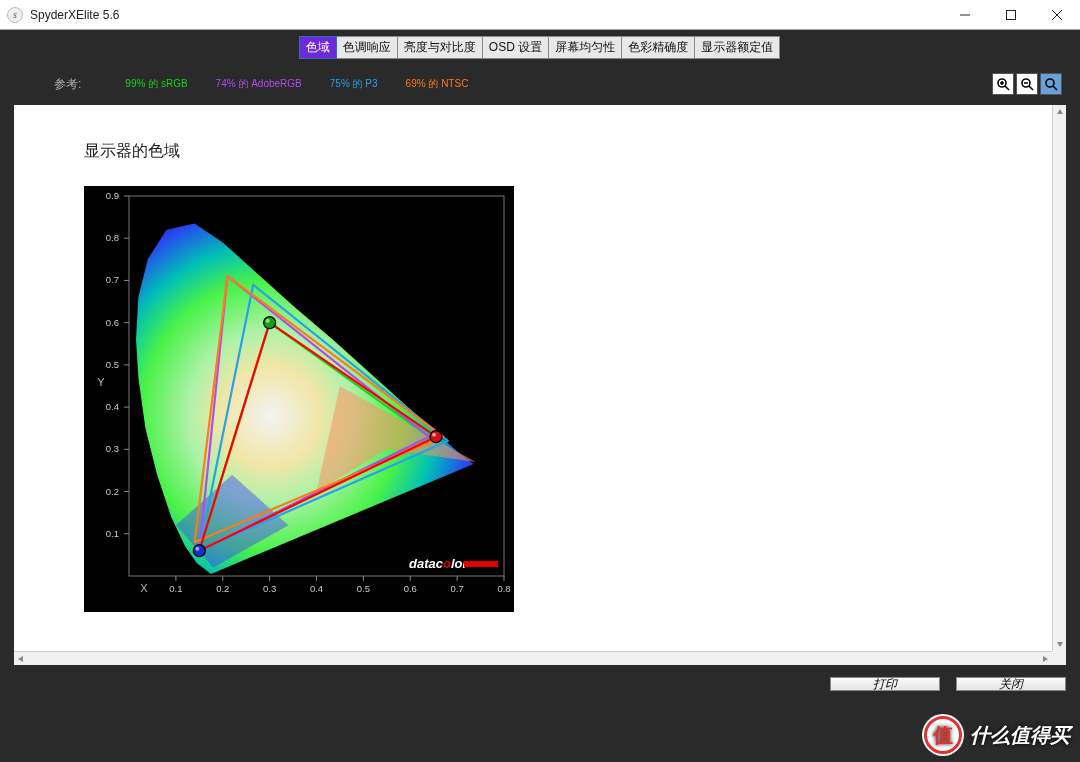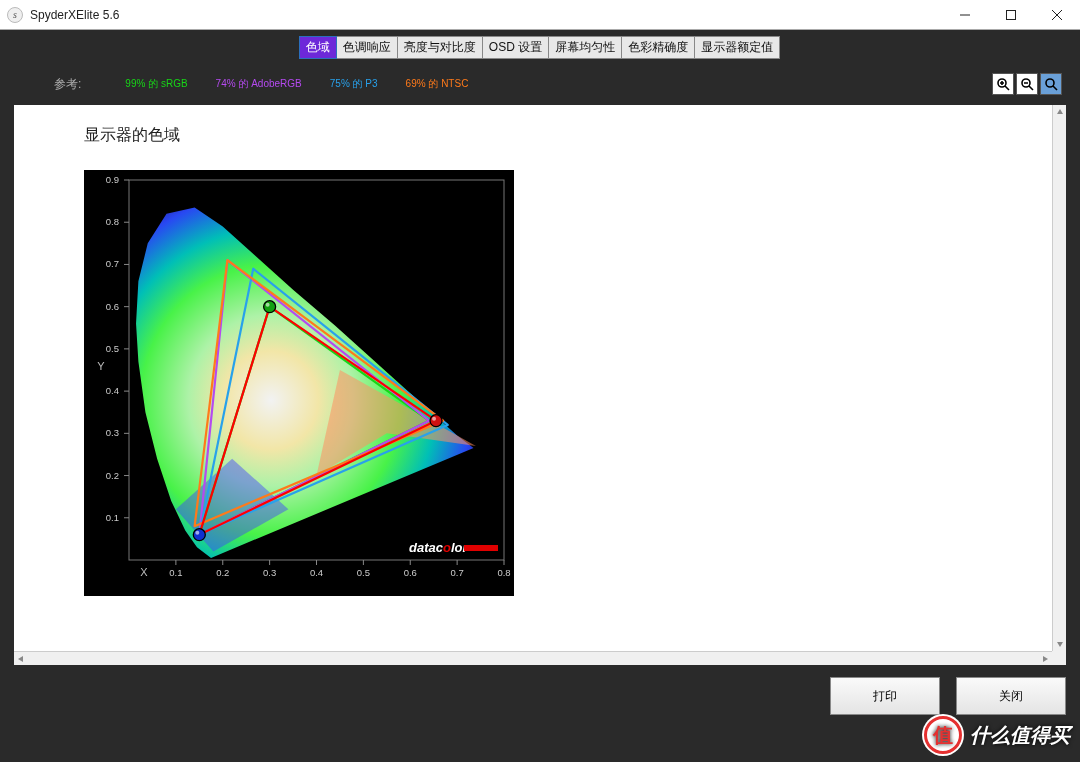--- a/index.html
+++ b/index.html
@@ -27,36 +27,36 @@
   .chk input { accent-color:#fff; margin-right:5px; width:13px; height:13px; }
   .c-srgb { color:#17d517; } .c-adobe { color:#b54af0; } .c-p3 { color:#28a1eb; } .c-ntsc { color:#ff7a1a; }
   .stats { display:flex; gap:28px; margin-left:40px; font-size:10px; }
   .stats span { white-space:nowrap; }
   .zoom-tools { margin-left:auto; display:flex; gap:2px; margin-right:4px;}
   .ztool { width:22px; height:22px; background:#fff; border:1px solid #555; display:flex; align-items:center; justify-content:center; cursor:pointer;}
   .ztool.sel { background:#6aa0d8; }
   .ztool svg { width:14px; height:14px; stroke:#000; fill:none; stroke-width:1.6; }
 
   .canvas-frame { background:#fff; margin-top:4px; height:560px; position:relative; overflow:hidden; }
-  .canvas-inner { position:absolute; left:0; top:0; right:14px; bottom:14px; overflow:hidden; padding:20px 0 0 70px;}
+  .canvas-inner { position:absolute; left:0; top:0; right:14px; bottom:14px; overflow:hidden; padding:36px 0 0 70px;}
   .section-title { font-size:16px; color:#222; margin-bottom:24px; }
 
   
   .vscroll { position:absolute; right:0; top:0; bottom:14px; width:14px; background:#f0f0f0; border-left:1px solid #ccc;}
   .vscroll .track { position:absolute; top:14px; bottom:14px; left:0; right:0; }
   .vscroll .arrow { position:absolute; left:0; width:14px; height:14px; display:flex; align-items:center; justify-content:center; }
   .vscroll .arrow.up { top:0; } .vscroll .arrow.down { bottom:0; }
   .hscroll { position:absolute; left:0; right:14px; bottom:0; height:14px; background:#f0f0f0; border-top:1px solid #ccc;}
   .hscroll .arrow { position:absolute; top:0; width:14px; height:14px; display:flex; align-items:center; justify-content:center;}
   .hscroll .arrow.left{ left:0;} .hscroll .arrow.right{ right:0;}
   .arrow svg { width:8px; height:8px; fill:#888; }
   .corner { position:absolute; right:0; bottom:0; width:14px; height:14px; background:#f0f0f0;}
 
   .footer { display:flex; justify-content:flex-end; gap:16px; margin-top:12px; }
-  .btn { width:110px; height:38px; background:linear-gradient(#fafafa,#e4e4e4); border:1px solid #888; font-size:12px; cursor:pointer; display:flex; align-items:center; justify-content:center; }
+  .btn { width:110px; height:14px; background:linear-gradient(#fafafa,#e4e4e4); border:1px solid #888; font-size:12px; cursor:pointer; display:flex; align-items:center; justify-content:center;font-style:italic; }
 
   
   .chart { width:430px; height:426px; background:#000; position:relative; }
   .chart svg.plot { position:absolute; left:0; top:0; }
   .axis-label { fill:#bbb; font-size:11px; font-family:Arial; }
   .tick { fill:#ccc; font-size:9.5px; }
   .brand { fill:#fff; font-size:13px; font-style:italic; font-family:Arial; font-weight:bold;}
   .brand .o { fill:#e00000; }
 
   

